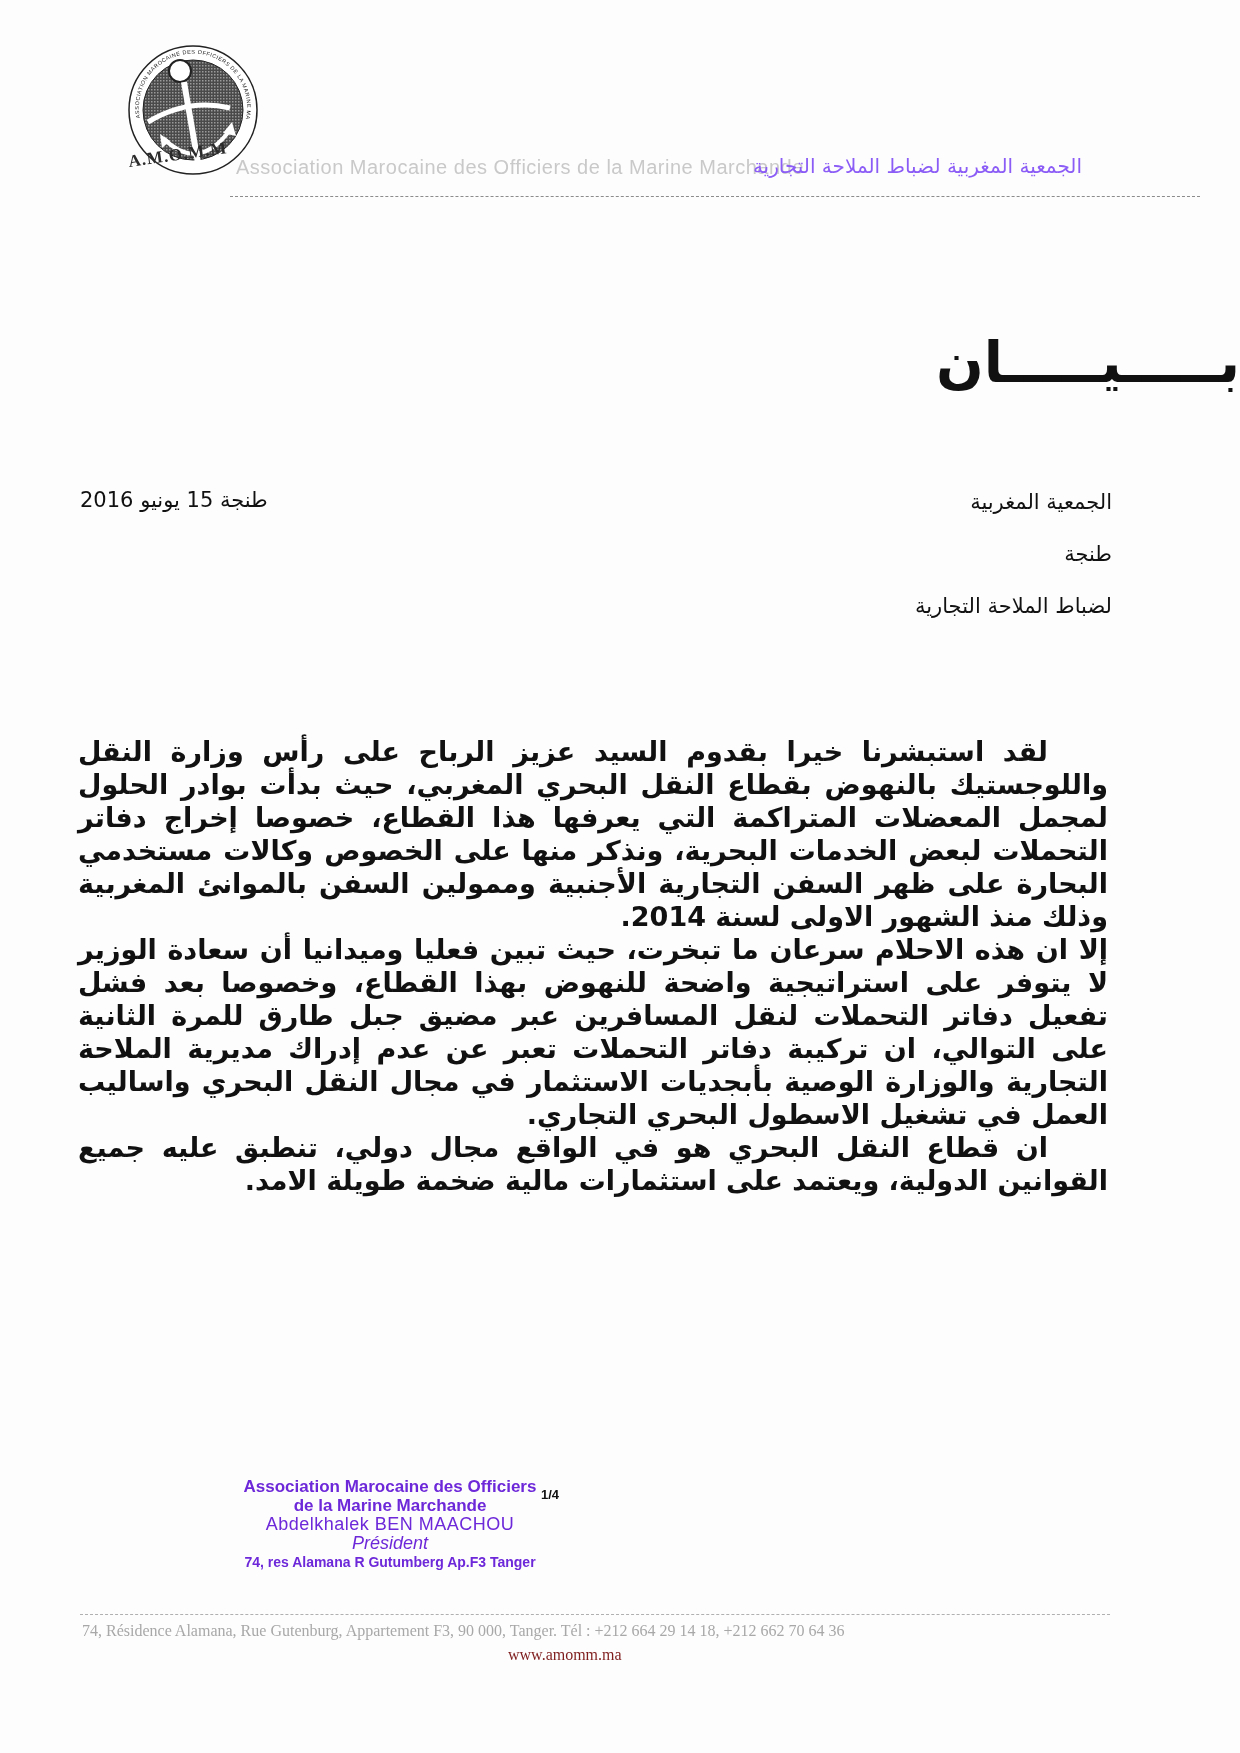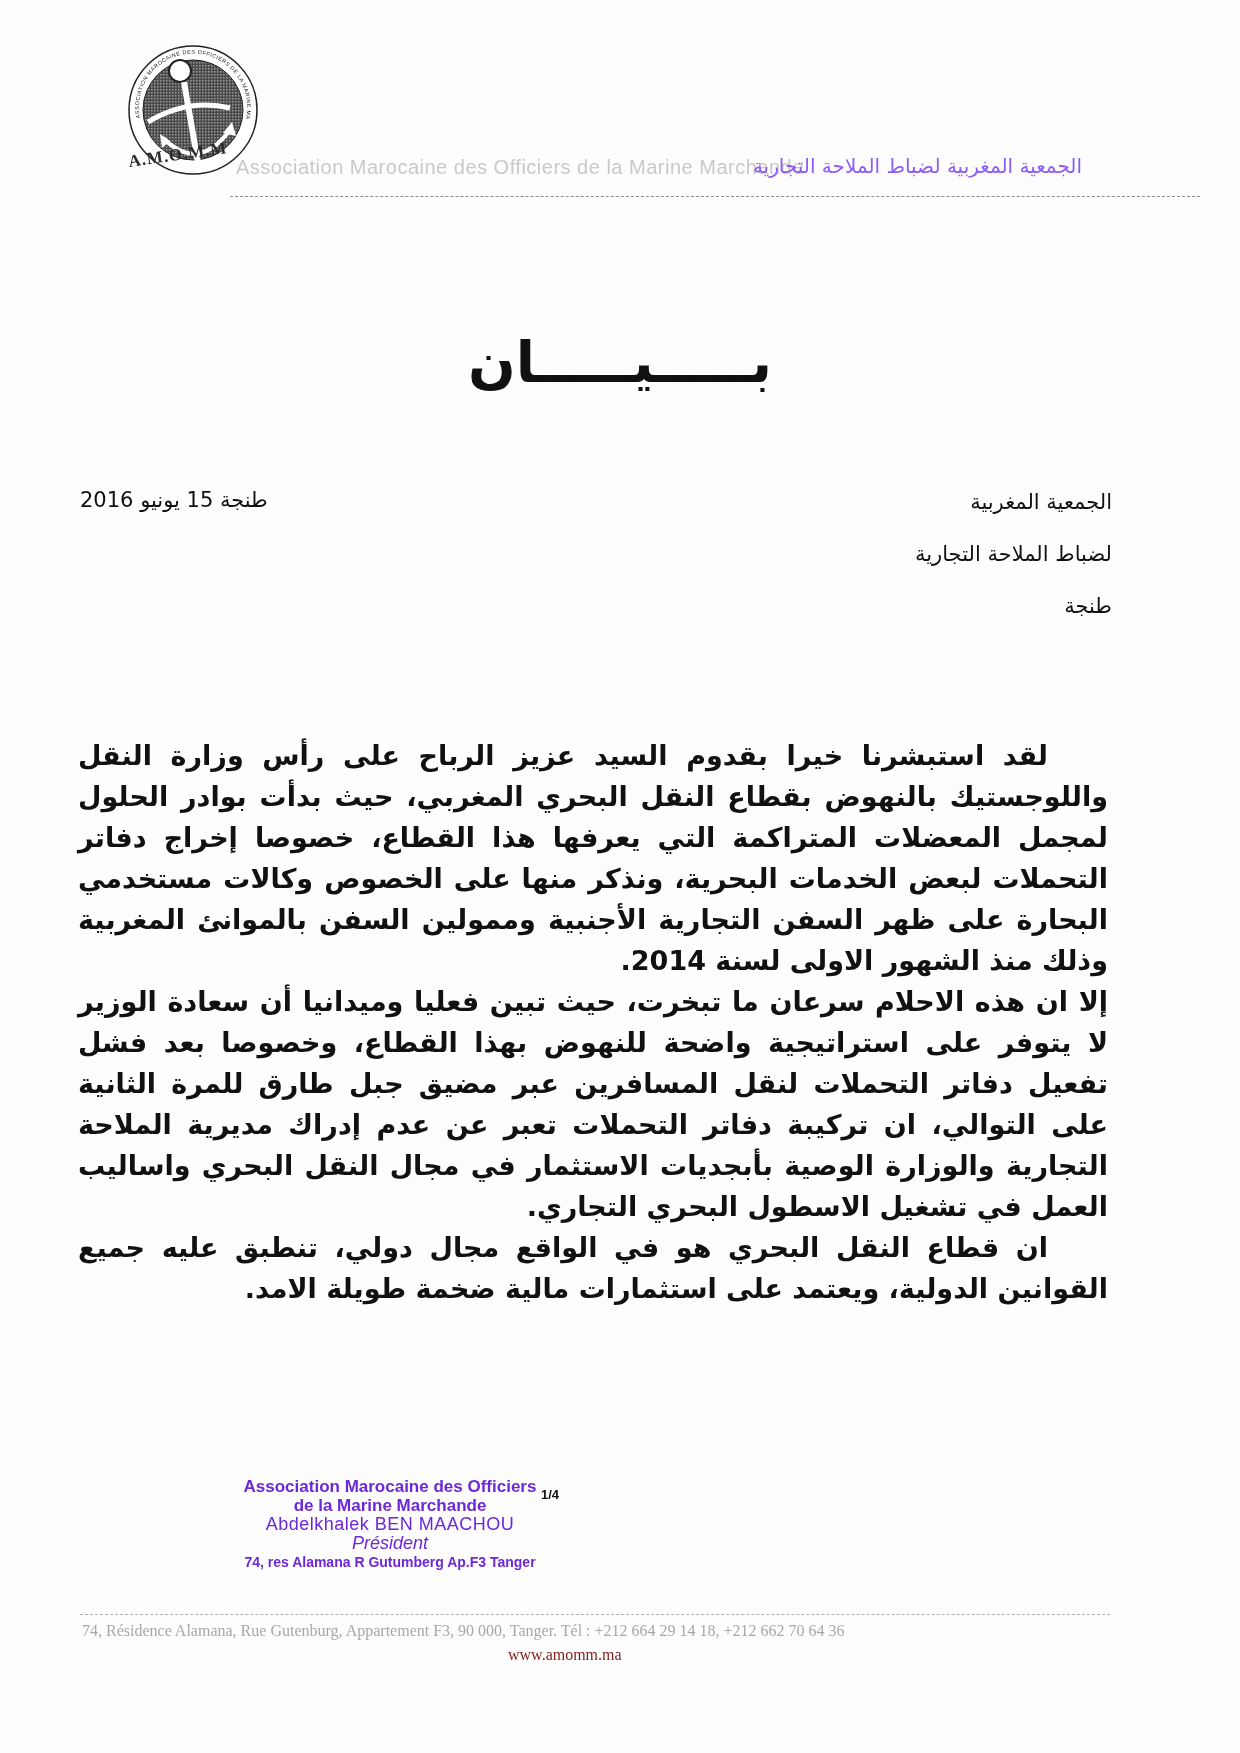--- a/index.html
+++ b/index.html
@@ -7,29 +7,29 @@
     .page { position: absolute; left: 0; top: 0; width: 1240px; height: 1753px; background: #fdfdfd; }
 
     
     .logo { position: absolute; left: 118px; top: 38px; width: 150px; height: 150px; }
     .logo-caption { position: absolute; left: 128px; top: 145px; font-family: "Liberation Serif", serif; font-size: 17px; font-weight: bold; color: #2b2b2b; letter-spacing: 1px; transform: rotate(-8deg); }
     .header-fr { position: absolute; left: 236px; top: 156px; font-size: 20px; color: #c9c9c9; letter-spacing: 0.5px; }
     .header-ar { position: absolute; right: 158px; top: 154px; font-family: "DejaVu Sans", sans-serif; font-size: 20px; color: #8b5cf6; direction: rtl; }
     .header-rule { position: absolute; left: 230px; right: 40px; top: 196px; border-top: 1px dashed #8c8c8c; }
 
     
-    .title { position: absolute; left: 0; width: 1240px; top: 330px; text-align: center; font-family: "DejaVu Sans", sans-serif; font-size: 56px; font-weight: bold; direction: rtl; letter-spacing: 2px; }
+    .title { position: absolute; left: 0; width: 1240px; top: 330px; text-align: right; font-family: "DejaVu Sans", sans-serif; font-size: 56px; font-weight: bold; direction: rtl; letter-spacing: 2px; }
 
     
     .date { position: absolute; left: 80px; top: 488px; font-family: "DejaVu Sans", sans-serif; font-size: 21px; direction: rtl; }
     .sender { position: absolute; right: 128px; top: 490px; font-family: "DejaVu Sans", sans-serif; font-size: 21px; direction: rtl; text-align: right; }
     .sender div { height: 52px; }
 
     
-    .body-text { position: absolute; left: 78px; right: 132px; top: 735px; direction: rtl; text-align: justify; font-family: "DejaVu Sans", sans-serif; font-size: 27px; font-weight: bold; line-height: 41px; color: #111; }
+    .body-text { position: absolute; left: 78px; right: 132px; top: 735px; direction: rtl; text-align: justify; font-family: "DejaVu Sans", sans-serif; font-size: 27px; font-weight: bold; line-height: 33px; color: #111; }
     .body-text p { margin: 0; }
     .body-text .indent { text-indent: 60px; }
 
     
     .signature { position: absolute; left: 240px; top: 1477px; width: 300px; text-align: center; font-size: 16px; line-height: 19px; color: #6d28d9; }
     .sig-org { font-weight: bold; font-size: 17px; }
     .sig-name { font-size: 18px; letter-spacing: 0.5px; }
     .sig-role { font-style: italic; font-size: 18px; }
     .sig-addr { font-weight: bold; font-size: 14px; }
     .page-num { position: absolute; left: 541px; top: 1487px; font-size: 13px; font-weight: bold; text-align: center; }
@@ -68,22 +68,22 @@
 
   <div class="header-fr">Association Marocaine des Officiers de la Marine Marchande</div>
   <div class="header-ar">الجمعية المغربية لضباط الملاحة التجارية</div>
   <div class="header-rule"></div>
 
   <div class="title">بـــــيـــــان</div>
 
   <div class="date">طنجة 15 يونيو 2016</div>
   <div class="sender">
     <div>الجمعية المغربية</div>
+    <div>طنجة</div>
     <div>لضباط الملاحة التجارية</div>
-    <div>طنجة</div>
   </div>
 
   <div class="body-text">
     <p class="indent">لقد استبشرنا خيرا بقدوم السيد عزيز الرباح على رأس وزارة النقل واللوجستيك بالنهوض بقطاع النقل البحري المغربي، حيث بدأت بوادر الحلول لمجمل المعضلات المتراكمة التي يعرفها هذا القطاع، خصوصا إخراج دفاتر التحملات لبعض الخدمات البحرية، ونذكر منها على الخصوص وكالات مستخدمي البحارة على ظهر السفن التجارية الأجنبية وممولين السفن بالموانئ المغربية وذلك منذ الشهور الاولى لسنة 2014.</p>
     <p>إلا ان هذه الاحلام سرعان ما تبخرت، حيث تبين فعليا وميدانيا أن سعادة الوزير لا يتوفر على استراتيجية واضحة للنهوض بهذا القطاع، وخصوصا بعد فشل تفعيل دفاتر التحملات لنقل المسافرين عبر مضيق جبل طارق للمرة الثانية على التوالي، ان تركيبة دفاتر التحملات تعبر عن عدم إدراك مديرية الملاحة التجارية والوزارة الوصية بأبجديات الاستثمار في مجال النقل البحري واساليب العمل في تشغيل الاسطول البحري التجاري.</p>
     <p class="indent">ان قطاع النقل البحري هو في الواقع مجال دولي، تنطبق عليه جميع القوانين الدولية، ويعتمد على استثمارات مالية ضخمة طويلة الامد.</p>
   </div>
 
   <div class="signature">
     <div class="sig-org">Association Marocaine des Officiers</div>

